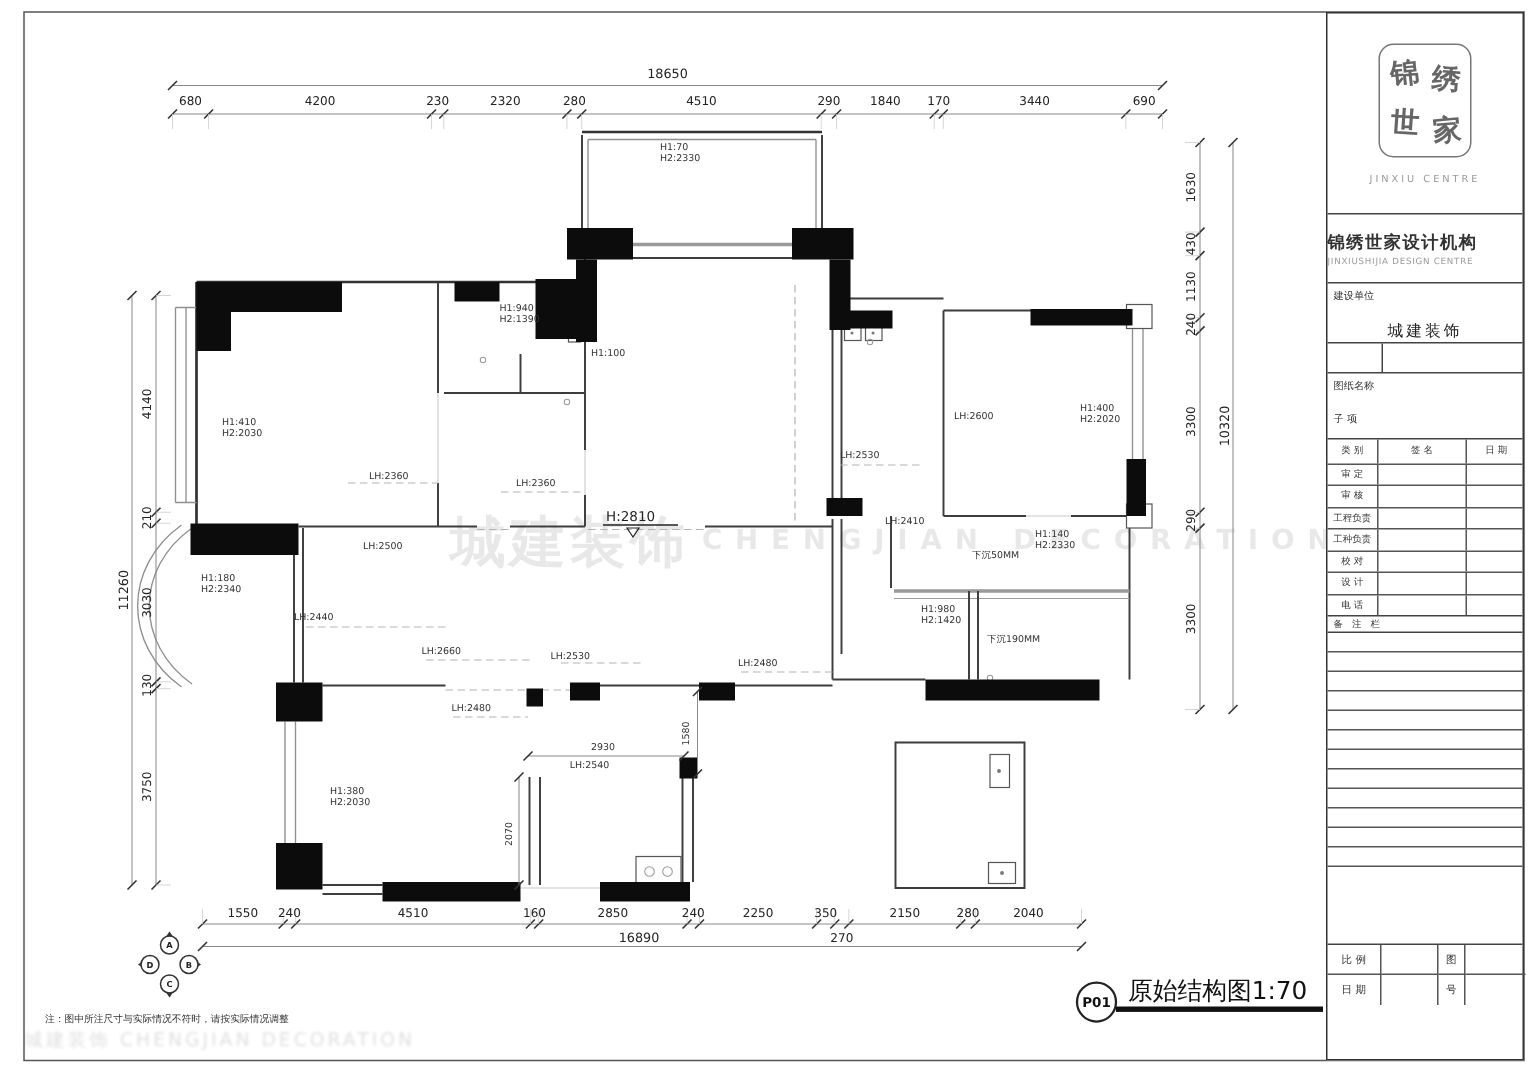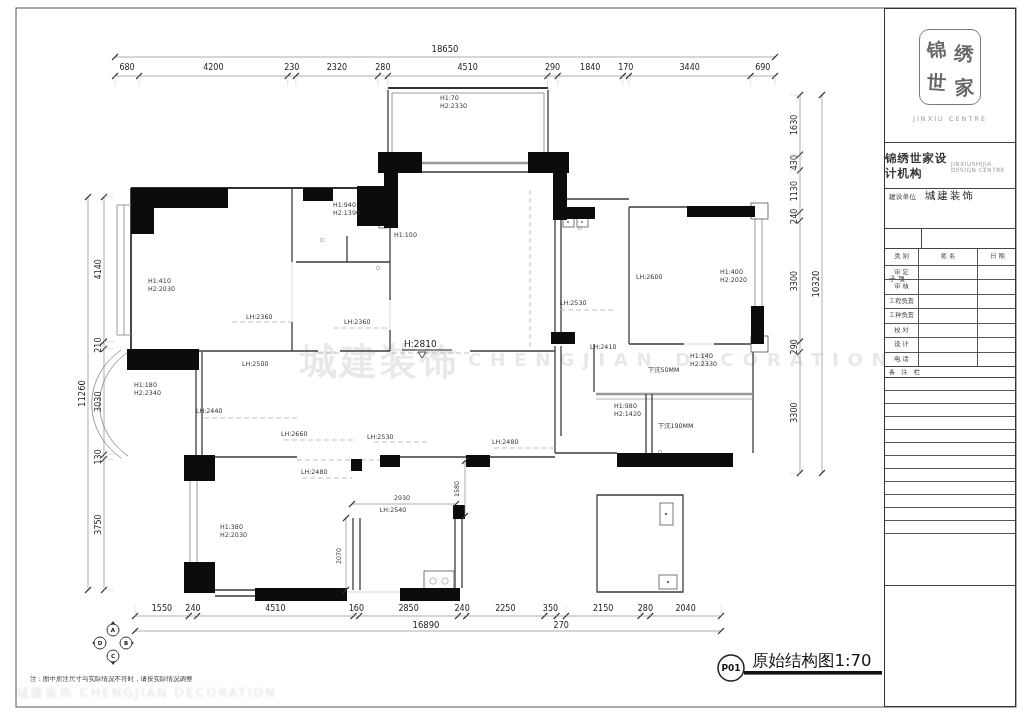--- a/index.html
+++ b/index.html
@@ -39,26 +39,26 @@
   .tb .sec{box-sizing:border-box;border-bottom:1px solid #444;position:relative;width:100%;}
   .tb-logo{height:134px;display:flex;flex-direction:column;align-items:center;justify-content:center;}
   .stamp{width:62px;height:76px;border:1.6px solid #777;border-radius:10px;display:grid;
          grid-template-columns:1fr 1fr;align-items:center;justify-items:center;padding:2px;box-sizing:border-box;}
   .stamp span{font-family:"DejaVu Serif",serif;font-size:19px;color:#666;font-weight:bold;line-height:1;}
   .stamp span:nth-child(1){transform:rotate(-6deg);}
   .stamp span:nth-child(2){transform:rotate(5deg) translateY(4px);}
   .stamp span:nth-child(3){transform:rotate(4deg) translateY(-2px);}
   .stamp span:nth-child(4){transform:rotate(-5deg) translateY(3px);}
   .logo-sub{margin-top:10px;font-size:6.5px;letter-spacing:2px;color:#9a9a9a;}
-  .tb-company{height:46px;display:flex;flex-direction:row;align-items:center;justify-content:center;}
+  .tb-company{height:46px;display:flex;flex-direction:column;align-items:flex-start;justify-content:center;}
   .tb-company .cn{font-size:11.5px;font-weight:bold;color:#333;letter-spacing:1px;}
   .tb-company .en{font-size:5.8px;color:#9a9a9a;margin-top:3px;letter-spacing:.5px;}
   .fl{position:absolute;left:4px;top:3px;font-size:6.8px;color:#333;}
   .fv{width:100%;text-align:center;font-size:10.5px;color:#222;letter-spacing:2px;}
-  .f1{height:40px;display:flex;align-items:flex-start;}
+  .f1{height:40px;display:flex;align-items:flex-end;}
   .f2{height:38px;display:flex;align-items:center;}
   .f2 .fv{font-size:9px;letter-spacing:1px;}
   .tb-sub{height:20px;}
   .tb-sub .fl{top:50%;transform:translateY(-50%);margin-top:40px;}
   .subdiv{position:absolute;left:36px;top:0;bottom:0;border-left:1px solid #444;}
   .f3{height:44px;}
   .tb-sign{height:118px;display:flex;flex-direction:column;}
   .sgrow{display:grid;grid-template-columns:34px 59px 39px;flex:1;border-bottom:1px solid #555;}
   .sgrow:last-child{border-bottom:none;}
   .sgrow .c{border-right:1px solid #555;display:flex;align-items:center;justify-content:center;
@@ -463,20 +463,23 @@
     <div class="en">JINXIUSHIJIA DESIGN CENTRE</div>
   </div>
   <div class="sec f1">
     <span class="fl">建设单位</span>
     <div class="fv">城建装饰</div>
   </div>
   <div class="sec tb-sub">
     <span class="fl">子 项</span>
     <span class="subdiv"></span>
   </div>
+  <div class="sec f3">
+    <span class="fl">图纸名称</span>
+  </div>
   <div class="sec tb-sign" id="signTable">
       <div class="sgrow" style="flex: 1.15 1 0%;">
         <div class="c">类 别</div>
         <div class="c">签 名</div>
         <div class="c">日 期</div>
       </div>
       <div class="sgrow">
         <div class="c">审 定</div>
         <div class="c"></div>
         <div class="c"></div>
@@ -523,13 +526,23 @@
       <div class="blankrow"></div>
       <div class="blankrow"></div>
       <div class="blankrow"></div>
       <div class="blankrow"></div>
       <div class="blankrow"></div>
       <div class="blankrow"></div>
       <div class="blankrow"></div>
       <div class="blankrow"></div>
     </div>
   <div class="sec tb-bigblank"></div>
+  <div class="tb-footer">
+    <div class="c">比 例</div>
+    <div class="c"></div>
+    <div class="c">图</div>
+    <div class="c"></div>
+    <div class="c noB">日 期</div>
+    <div class="c noB"></div>
+    <div class="c noB">号</div>
+    <div class="c noB"></div>
+  </div>
 </div>
 
 </body></html>

